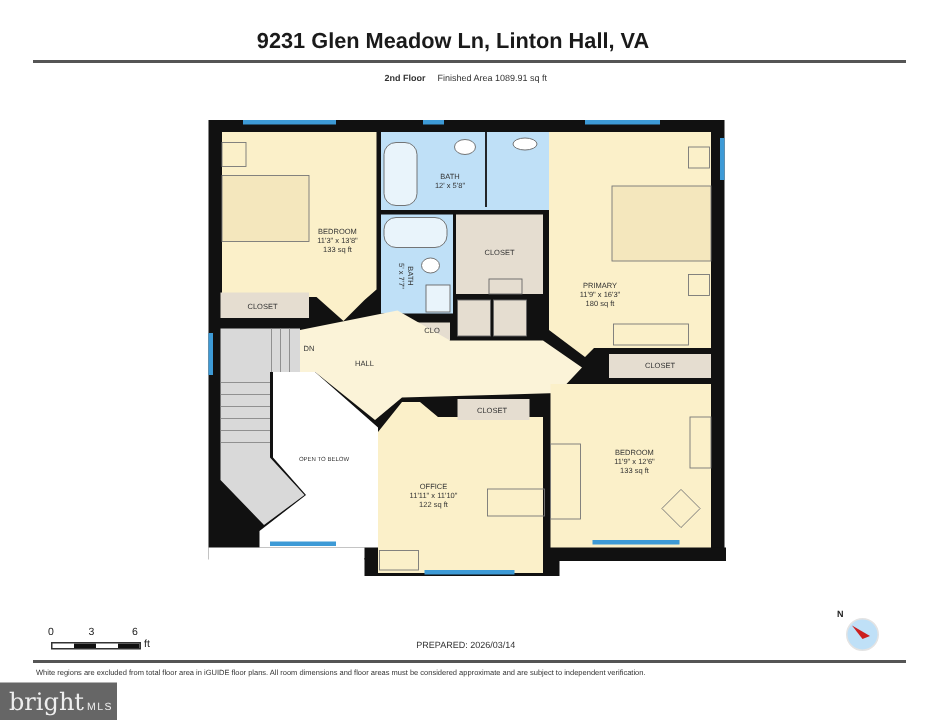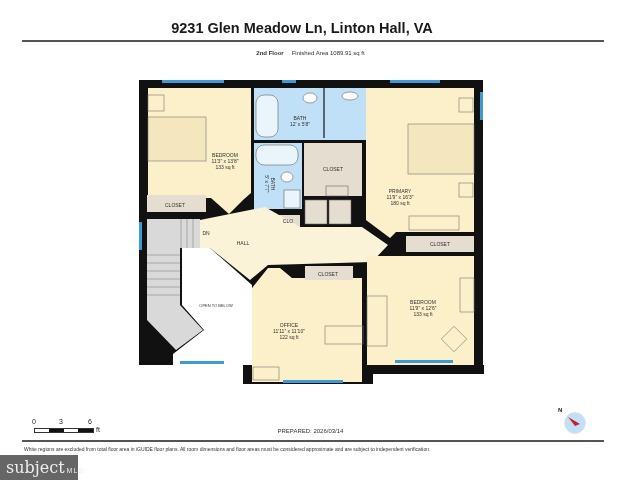--- a/index.html
+++ b/index.html
@@ -180,13 +180,13 @@
 <div class="abs" style="left:564px;top:412px;width:20px;height:20px;border-radius:50%;background:#bfe0f7;border:1.5px solid #e3e3e3;">
   <svg width="20" height="20" viewBox="0 0 20 20">
       <polygon points="3,4 15,11 10,13" fill="#cc1f1f"></polygon>
     </svg>
 </div>
 <div class="abs" style="left:558px;top:407px;font-size:6px;font-weight:bold;">N</div>
 
 <div class="abs rule" style="top:440px"></div>
 <div class="abs disclaimer">White regions are excluded from total floor area in iGUIDE floor plans. All room dimensions and floor areas must be considered approximate and are subject to independent verification.</div>
 
-<div class="abs logo"><span>subject</span><small>MLS</small></div>
+<div class="abs logo"><span>bright</span><small>MLS</small></div>
 
 </body></html>

